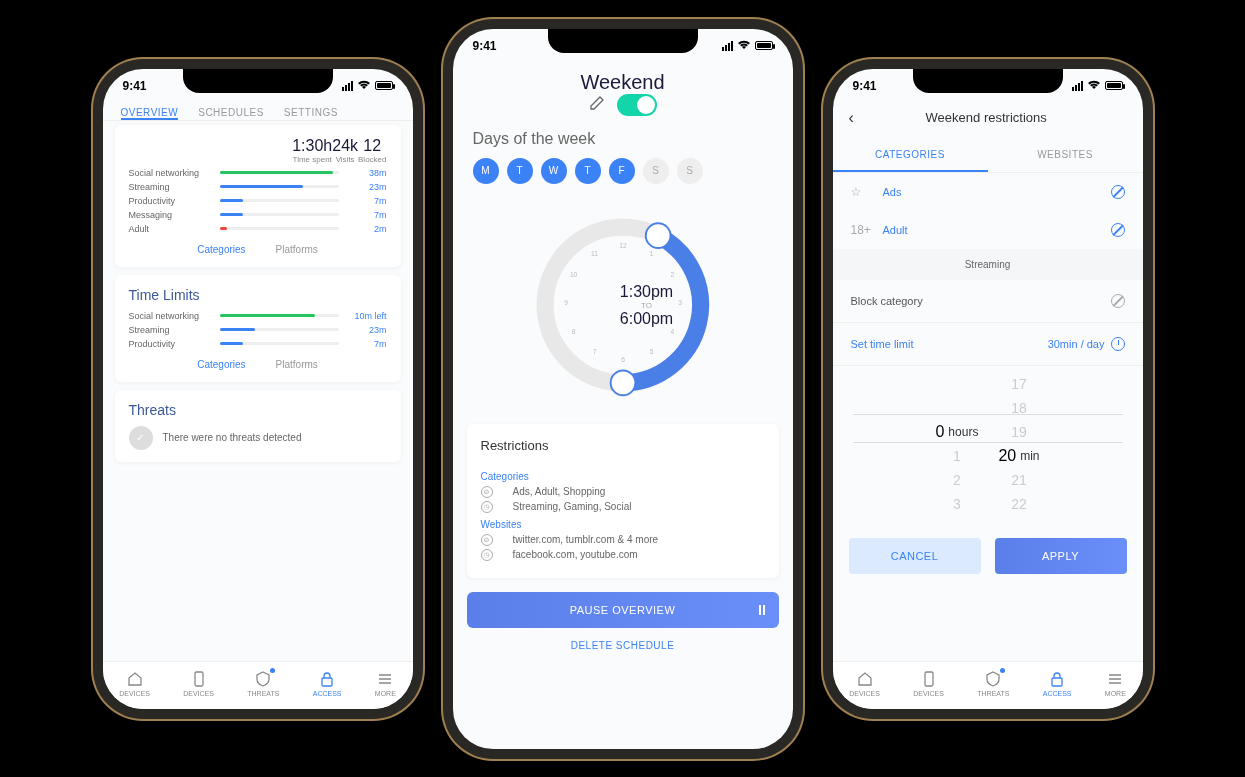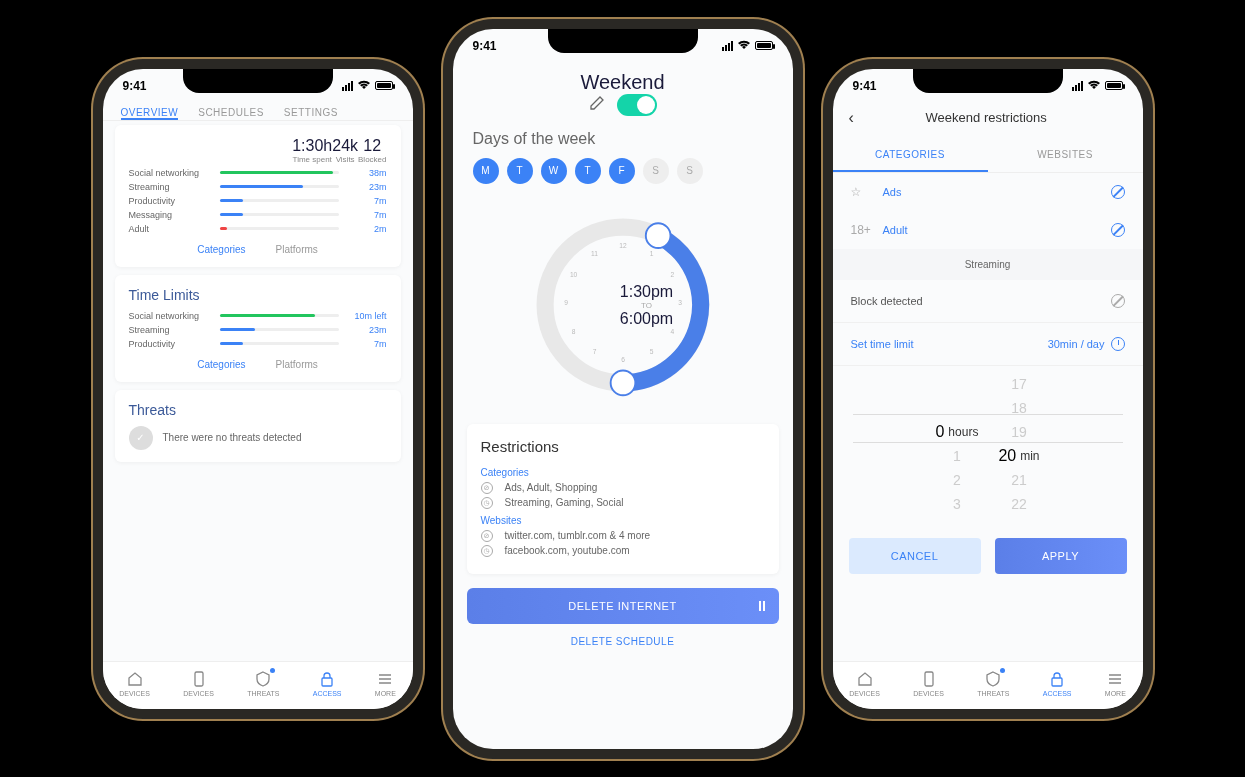--- a/index.html
+++ b/index.html
@@ -94,23 +94,23 @@
   .day{width:26px;height:26px;border-radius:50%;display:flex;align-items:center;justify-content:center;font-size:10px;font-weight:500;}
   .day.on{background:#3b82f6;color:#fff;}
   .day.off{background:#eee;color:#aaa;}
   .clock-wrap{display:flex;justify-content:center;padding:10px 0 20px;}
   .clock{width:190px;height:190px;position:relative;}
   .clock svg{width:100%;height:100%;}
   .clock-center{position:absolute;top:50%;left:50%;transform:translate(-50%,-50%);text-align:center;margin-left:24px;}
   .clock-time{font-size:16px;color:#1a1a3a;}
   .clock-to{font-size:8px;color:#aaa;}
   .restrictions-card{background:#fff;margin:4px 14px;border-radius:6px;padding:14px;box-shadow:0 1px 4px rgba(0,0,0,.05);font-size:10px;color:#666;}
-  .restr-title{font-size:15px;color:#333;margin-bottom:12px;}
+  .restr-title{font-size:13px;color:#333;margin-bottom:18px;}
   .restr-sub{font-size:10px;color:#3b82f6;margin:6px 0 4px;}
-  .restr-row{display:flex;align-items:center;gap:12px;margin:3px 0;}
+  .restr-row{display:flex;align-items:center;gap:20px;margin:3px 0;}
   .restr-icon{width:12px;height:12px;border:1px solid #aaa;border-radius:50%;display:flex;align-items:center;justify-content:center;font-size:7px;color:#aaa;}
   .big-btn{margin:10px 14px 6px;background:linear-gradient(90deg,#5b7fe8,#6b8ff8);color:#fff;border-radius:6px;padding:12px;display:flex;align-items:center;justify-content:center;font-size:11px;letter-spacing:.5px;position:relative;}
   .pause-icon{position:absolute;right:14px;display:flex;gap:2px;}
   .pause-icon span{width:2px;height:10px;background:#fff;}
   .delete-link{text-align:center;font-size:10px;color:#3b82f6;letter-spacing:.5px;padding:6px 0 14px;}
   
   .header3{display:flex;align-items:center;padding:12px 16px;gap:12px;}
   .back-chev{font-size:16px;color:#333;}
   .title3{flex:1;text-align:center;font-size:13px;color:#333;margin-right:20px;}
   .tabs3{display:flex;font-size:10px;letter-spacing:.5px;color:#999;border-bottom:1px solid #eee;}
@@ -398,21 +398,21 @@
       <div class="restr-row">
           <span class="restr-icon">⊘</span>
           <span>twitter.com, tumblr.com &amp; 4 more</span>
         </div>
       <div class="restr-row">
           <span class="restr-icon">◷</span>
           <span>facebook.com, youtube.com</span>
         </div>
     </div>
     <div class="big-btn">
-      <span>DELETE INTERNET</span>
+      <span>PAUSE OVERVIEW</span>
       <span class="pause-icon">
           <span></span>
           <span></span>
         </span>
     </div>
     <div class="delete-link">DELETE SCHEDULE</div>
   </div>
 </div>
 
 <div class="phone">
@@ -448,21 +448,21 @@
      <span class="block-icon"></span>
    </div>
         <div class="cat-row">
      <span class="cat-icon">18+</span>
      <span class="cat-label">Adult</span>
      <span class="block-icon"></span>
    </div>
       </div>
     <div class="section-label">Streaming</div>
     <div class="setting-row">
-      <span class="label">Block detected</span>
+      <span class="label">Block category</span>
       <span class="block-icon grey"></span>
     </div>
     <div class="setting-row blue">
       <span class="label">Set time limit</span>
       <span class="value">
         <span>30min / day</span>
         <span class="clock-icon"></span>
       </span>
     </div>
     <div class="picker">

